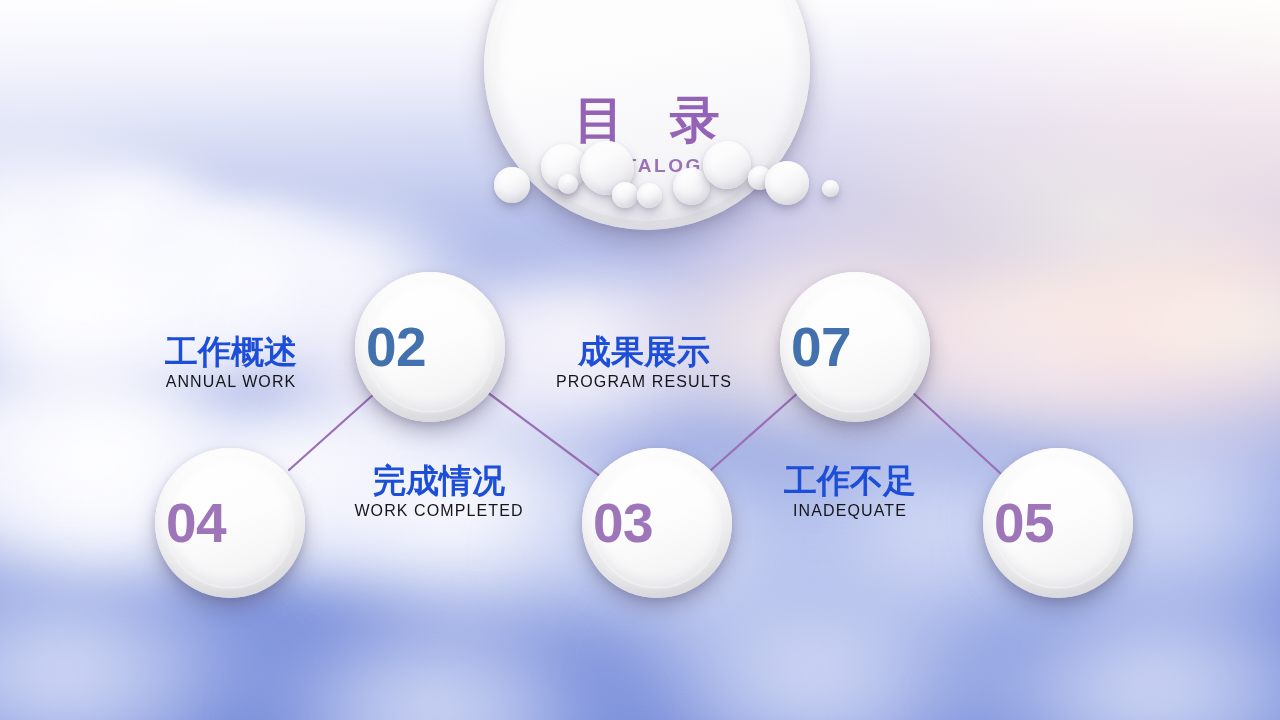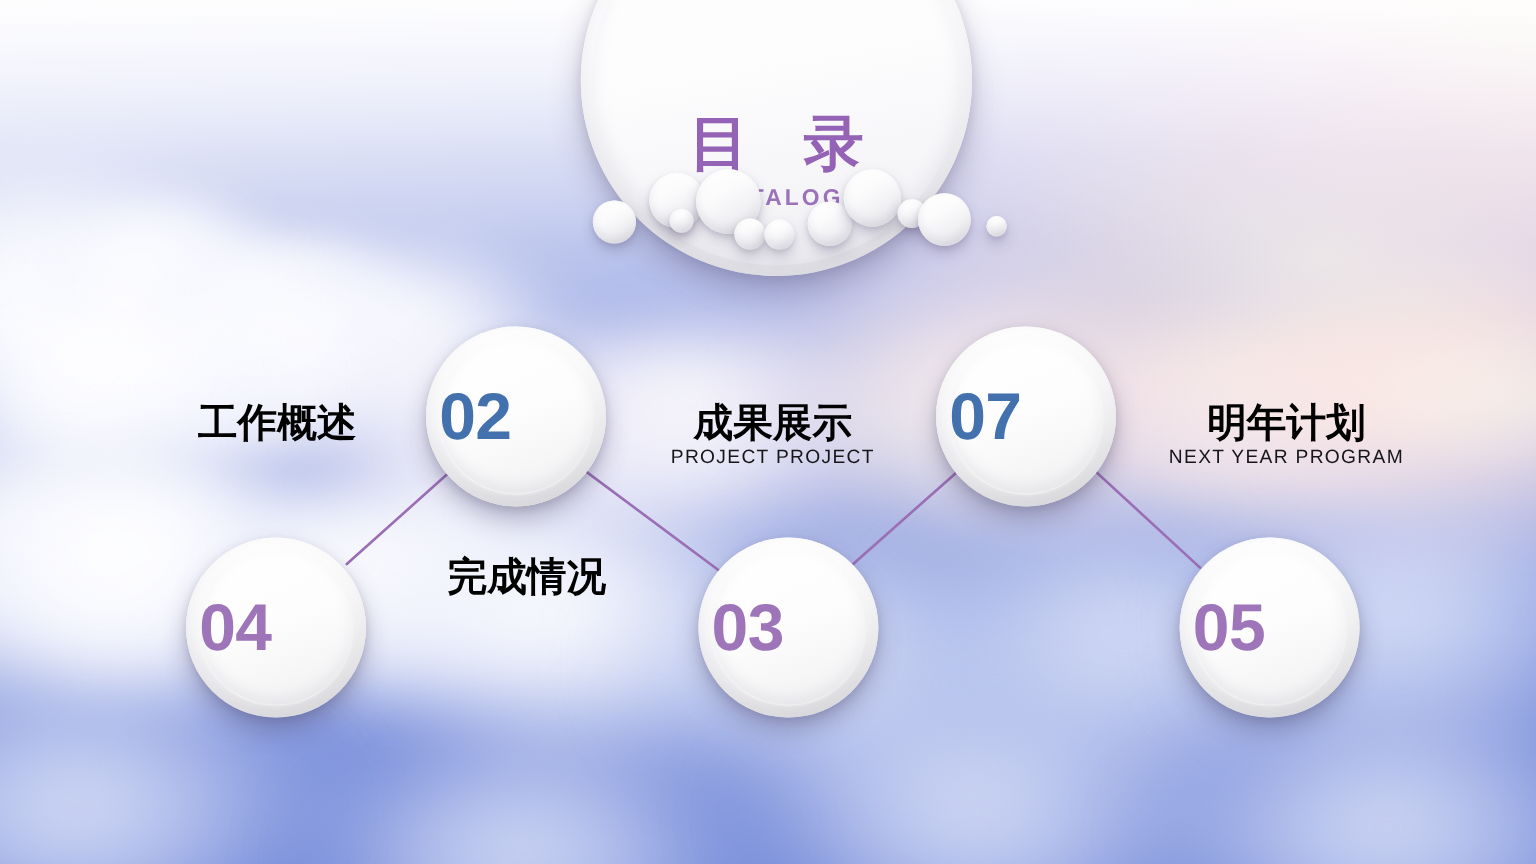--- a/index.html
+++ b/index.html
@@ -234,21 +234,21 @@
     font-family:"Liberation Sans",sans-serif;
   }
   .num-purple { color:#9e75b9; }
   .num-blue   { color:#4271ae; }
 
   
   .label { position:absolute; }
   .label-cn {
     font-size:33px;
     font-weight:bold;
-    color:#000000;
+    color:#1d4ed8;
     line-height:1.12;
     white-space:nowrap;
     font-family:"DejaVu Sans","Liberation Sans",sans-serif;
   }
   .label-en {
     margin-top:2px;
     font-size:16px;
     color:#16161a;
     letter-spacing:1.1px;
     white-space:nowrap;
@@ -349,30 +349,32 @@
   </div>
 
   <div class="node" style="left:983px; top:448px;">
     <div class="node-inner">
       <span class="node-num num-purple">05</span>
     </div>
   </div>
 
   <div class="label center" style="left:125px; top:334px; width:212px;">
     <div class="label-cn">工作概述</div>
+    <div class="label-en">ANNUAL WORK</div>
   </div>
 
   <div class="label center" style="left:333px; top:463px; width:212px;">
     <div class="label-cn">完成情况</div>
+    <div class="label-en">WORK COMPLETED</div>
   </div>
 
   <div class="label center" style="left:538px; top:334px; width:212px;">
     <div class="label-cn">成果展示</div>
-    <div class="label-en">PROJECT PROJECT</div>
-  </div>
-
-
-  <div class="label center" style="left:966px; top:334px; width:212px;">
-    <div class="label-cn">明年计划</div>
-    <div class="label-en">NEXT YEAR PROGRAM</div>
-  </div>
+    <div class="label-en">PROGRAM RESULTS</div>
+  </div>
+
+  <div class="label center" style="left:744px; top:463px; width:212px;">
+    <div class="label-cn">工作不足</div>
+    <div class="label-en">INADEQUATE</div>
+  </div>
+
 
 </div>
 
 </body></html>

